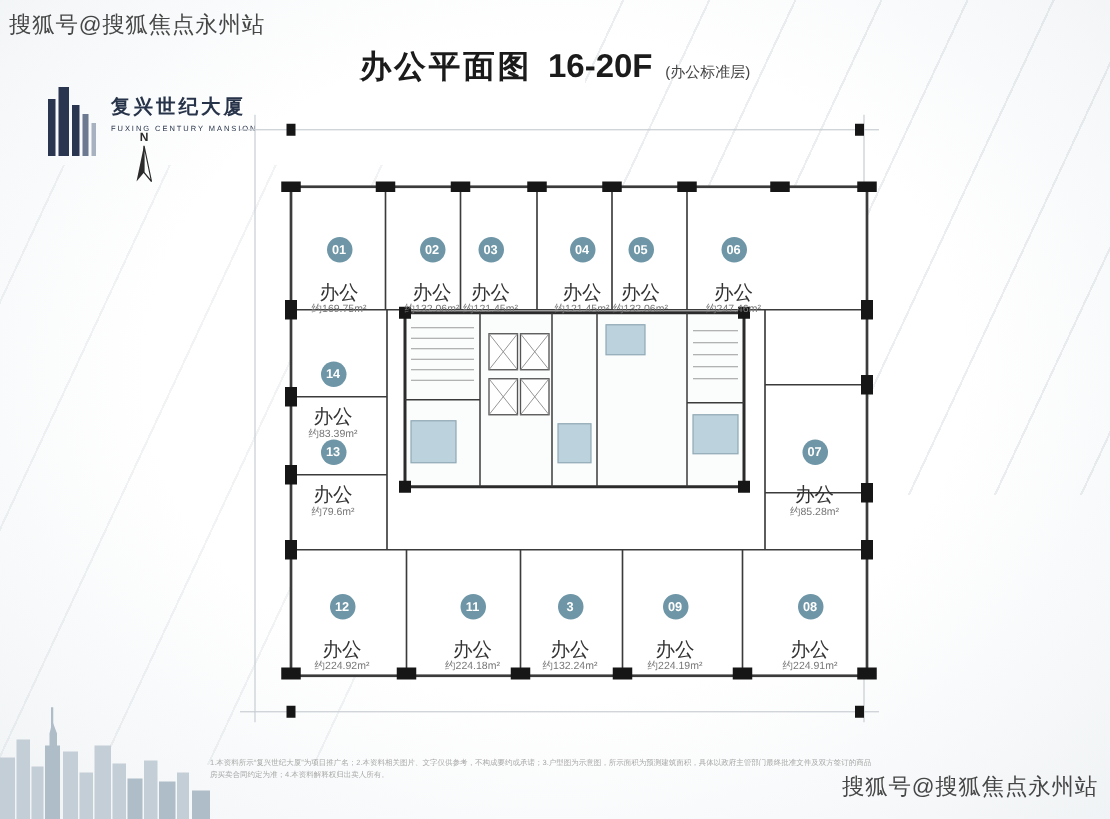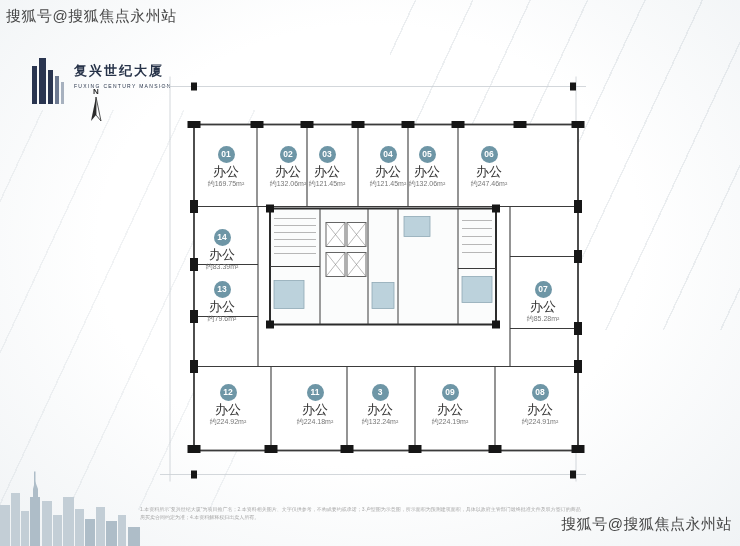--- a/index.html
+++ b/index.html
@@ -22,21 +22,21 @@
   .title{position:absolute;top:30px;left:0;right:0;text-align:center;color:#1b1b1b;}
   .t-main{font-size:21px;font-weight:bold;letter-spacing:2px;}
   .t-floors{font-size:22px;font-weight:600;margin-left:6px;}
   .t-sub{font-size:10px;color:#444;margin-left:4px;}
   .compass{position:absolute;left:86px;top:88px;width:20px;text-align:center;line-height:1;}
   .compass .n{font-size:8px;color:#2b2b2b;font-weight:bold;display:block;margin-bottom:1px;}
   .plan{position:absolute;left:158px;top:76px;width:430px;height:406px;}
   .plan-svg{position:absolute;left:0;top:0;width:100%;height:100%;}
   .units{position:absolute;left:0;top:0;width:100%;height:100%;}
   .unit{position:absolute;width:72px;margin-left:-36px;text-align:center;line-height:1.25;}
-  .unit-badge{display:block;margin:0 auto;width:17px;height:17px;border-radius:50%;
+  .unit-badge{display:block;margin:12px auto;width:17px;height:17px;border-radius:50%;
     color:#fff;font-size:8.5px;font-weight:bold;line-height:17px;text-align:center;}
   .unit-type{font-size:13px;color:#333;margin-top:1px;white-space:nowrap;}
   .unit-area{font-size:7px;color:#777;white-space:nowrap;}
   .disclaimer{position:absolute;left:140px;right:155px;top:506px;font-size:5px;color:#a8a8a8;line-height:1.5;}
   .skyline{position:absolute;left:0;bottom:0;}
 </style>
 </head>
 <body>
 
 <div class="page">
@@ -53,20 +53,25 @@
       <rect x="18" y="14" width="5" height="34" fill="#2a3550"></rect>
       <rect x="25" y="20" width="4" height="28" fill="#6d7990"></rect>
       <rect x="31" y="26" width="3" height="22" fill="#a7b1bf"></rect>
     </svg>
     <div class="logo-text">
       <div class="logo-cn">复兴世纪大厦</div>
       <div class="logo-en">FUXING CENTURY MANSION</div>
     </div>
   </div>
 
+  <div class="title">
+    <span class="t-main">办公平面图</span>
+    <span class="t-floors">16-20F</span>
+    <span class="t-sub">(办公标准层)</span>
+  </div>
 
   <div class="compass">
     <span class="n">N</span>
     <svg width="18" height="26" viewBox="0 0 18 26">
       <polygon points="9,0 4,24 9,18" fill="#2b2b2b"></polygon>
       <polygon points="9,0 14,24 9,18" fill="none" stroke="#2b2b2b" stroke-width="0.8"></polygon>
     </svg>
   </div>
 
   <div class="plan">

